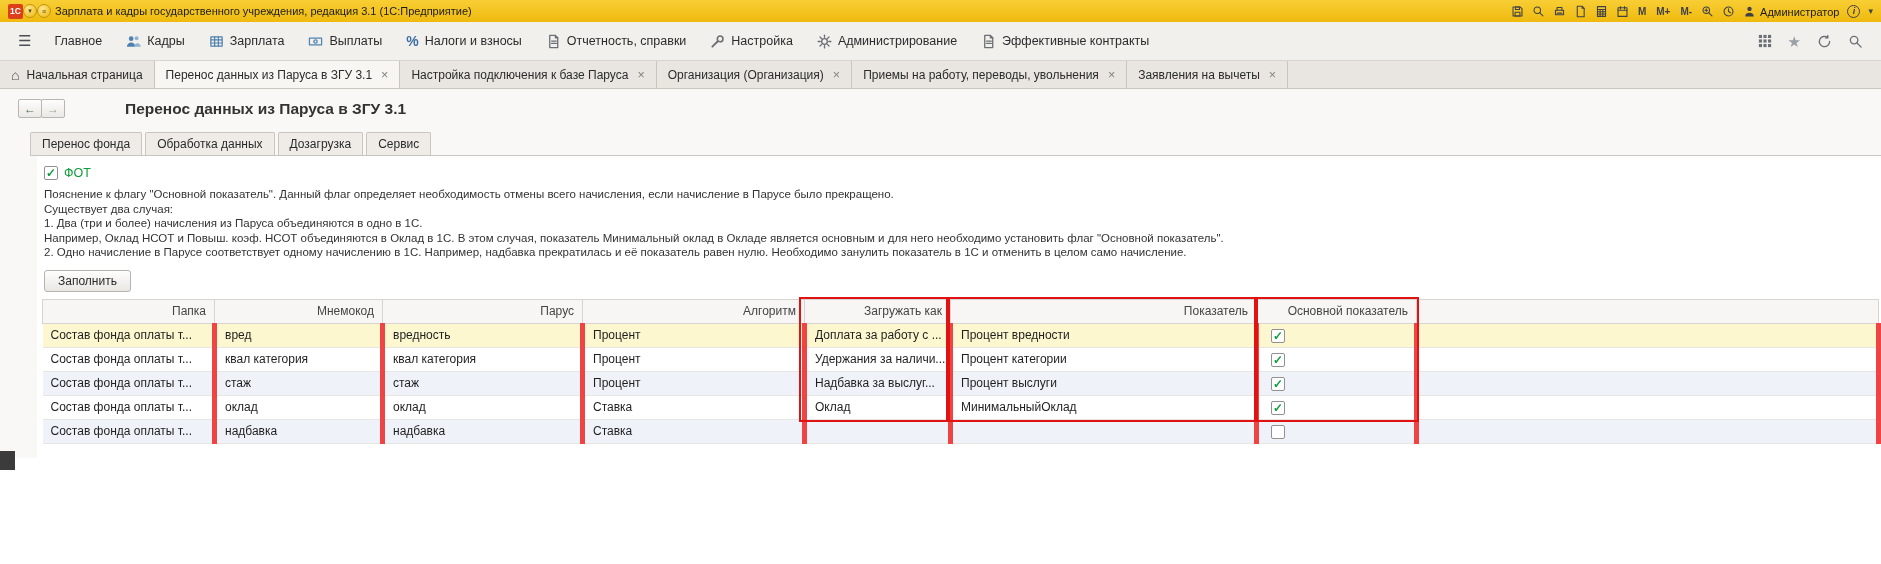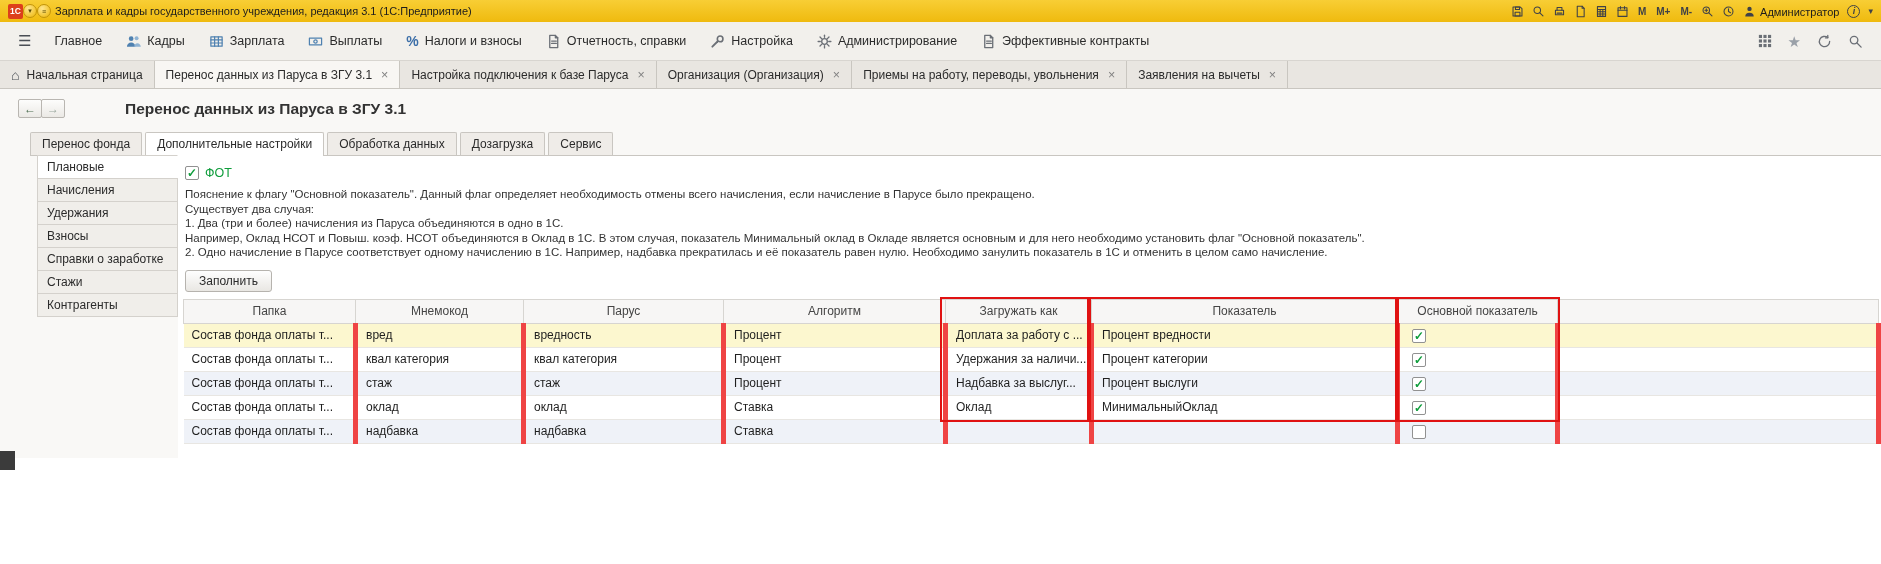--- a/index.html
+++ b/index.html
@@ -56,21 +56,21 @@
   .main-panel{flex:1;background:#fff;padding:8px 0 14px 5px;min-height:290px}
 
   .fot{display:flex;align-items:center;gap:6px;margin:2px 0 7px 2px}
   .fot-label{color:#0f9d3c;font-size:12.5px}
   .notes{font-size:11.5px;color:#333;line-height:14.6px;margin-left:2px;white-space:nowrap}
   .fill-btn{margin:10px 0 0 2px;padding:3px 13px;border:1px solid #b6b3ae;border-radius:3px;background:linear-gradient(#fefefe,#e9e7e3);font-size:12px;color:#2b2b2b}
 
   
   .tbl-wrap{position:relative;margin-top:7px}
   table{border-collapse:collapse;width:100%;table-layout:fixed}
-  th{height:24px;background:#f7f6f5;font-weight:normal;color:#454545;text-align:center;padding:0 8px;border:1px solid #d7d5d1;font-size:12px;white-space:nowrap;overflow:hidden}
+  th{height:24px;background:#f7f6f5;font-weight:normal;color:#454545;text-align:right;padding:0 8px;border:1px solid #d7d5d1;font-size:12px;white-space:nowrap;overflow:hidden}
   td{height:24px;padding:0 8px;font-size:12px;color:#1f1f1f;border-right:5px solid #ef4444;border-bottom:1px solid #e8e6e2;white-space:nowrap;overflow:hidden;background:#fff}
   tr.sel td{background:#fcf7cf}
   tr.stripe td{background:#eff2f8}
   .cb{width:14px;height:14px;border:1px solid #919191;background:#fff;display:inline-flex;align-items:center;justify-content:center;border-radius:2px;vertical-align:middle}
   .cb.checked::after{content:"✓";color:#0f9d3c;font-size:12px;font-weight:bold;line-height:1}
   .cb-cell{padding-left:12px}
 
   .redbox{position:absolute;border:2px solid #e01212;pointer-events:none}
   .rb-load{left:757px;top:-2px;width:151px;height:125px}
   .rb-ind{left:904px;top:-2px;width:312px;height:125px}
@@ -313,36 +313,26 @@
 
 <div class="workarea">
   <div class="navrow">
     <div class="navbtn back">←</div>
     <div class="navbtn fwd">→</div>
     <div class="page-title">Перенос данных из Паруса в ЗГУ 3.1</div>
   </div>
 
   <div class="subtabs">
     <div class="subtab">Перенос фонда</div>
-    <div class="subtab active">Дополнительные настройки</div>
     <div class="subtab">Обработка данных</div>
     <div class="subtab">Дозагрузка</div>
     <div class="subtab">Сервис</div>
   </div>
 
   <div class="panel-row">
-    <div class="sidetabs">
-      <div class="sidetab active">Плановые</div>
-      <div class="sidetab">Начисления</div>
-      <div class="sidetab">Удержания</div>
-      <div class="sidetab">Взносы</div>
-      <div class="sidetab">Справки о заработке</div>
-      <div class="sidetab">Стажи</div>
-      <div class="sidetab">Контрагенты</div>
-    </div>
 
     <div class="main-panel">
       <div class="fot">
         <div class="cb checked"></div>
         <span class="fot-label">ФОТ</span>
       </div>
       <div class="notes">
         <div>Пояснение к флагу "Основной показатель". Данный флаг определяет необходимость отмены всего начисления, если начисление в Парусе было прекращено.</div>
         <div>Существует два случая:</div>
         <div>1. Два (три и более) начисления из Паруса объединяются в одно в 1С.</div>

